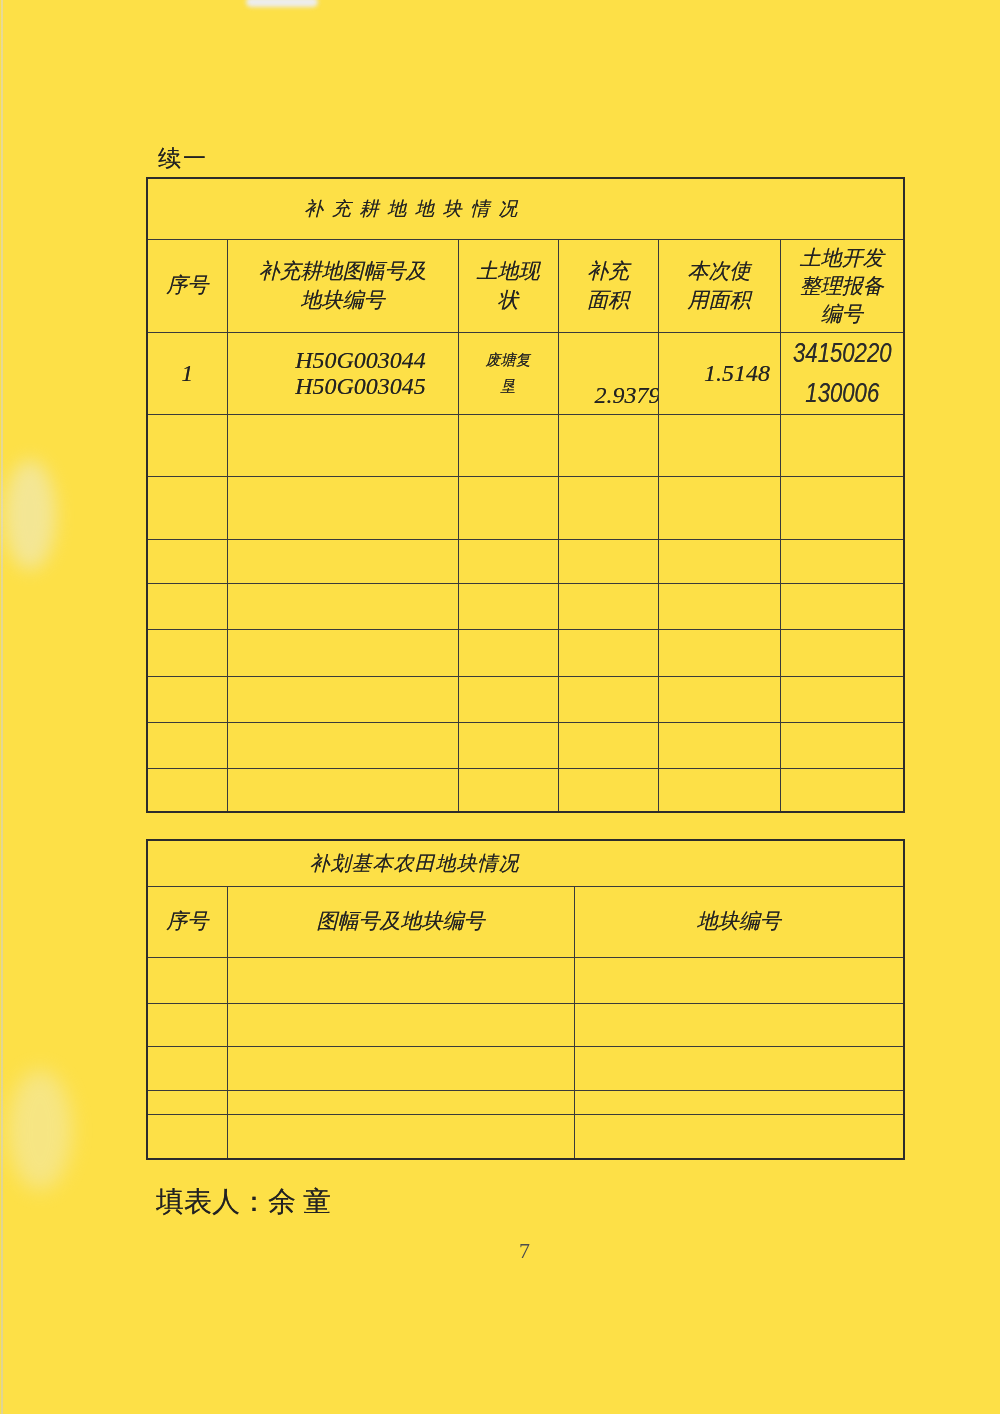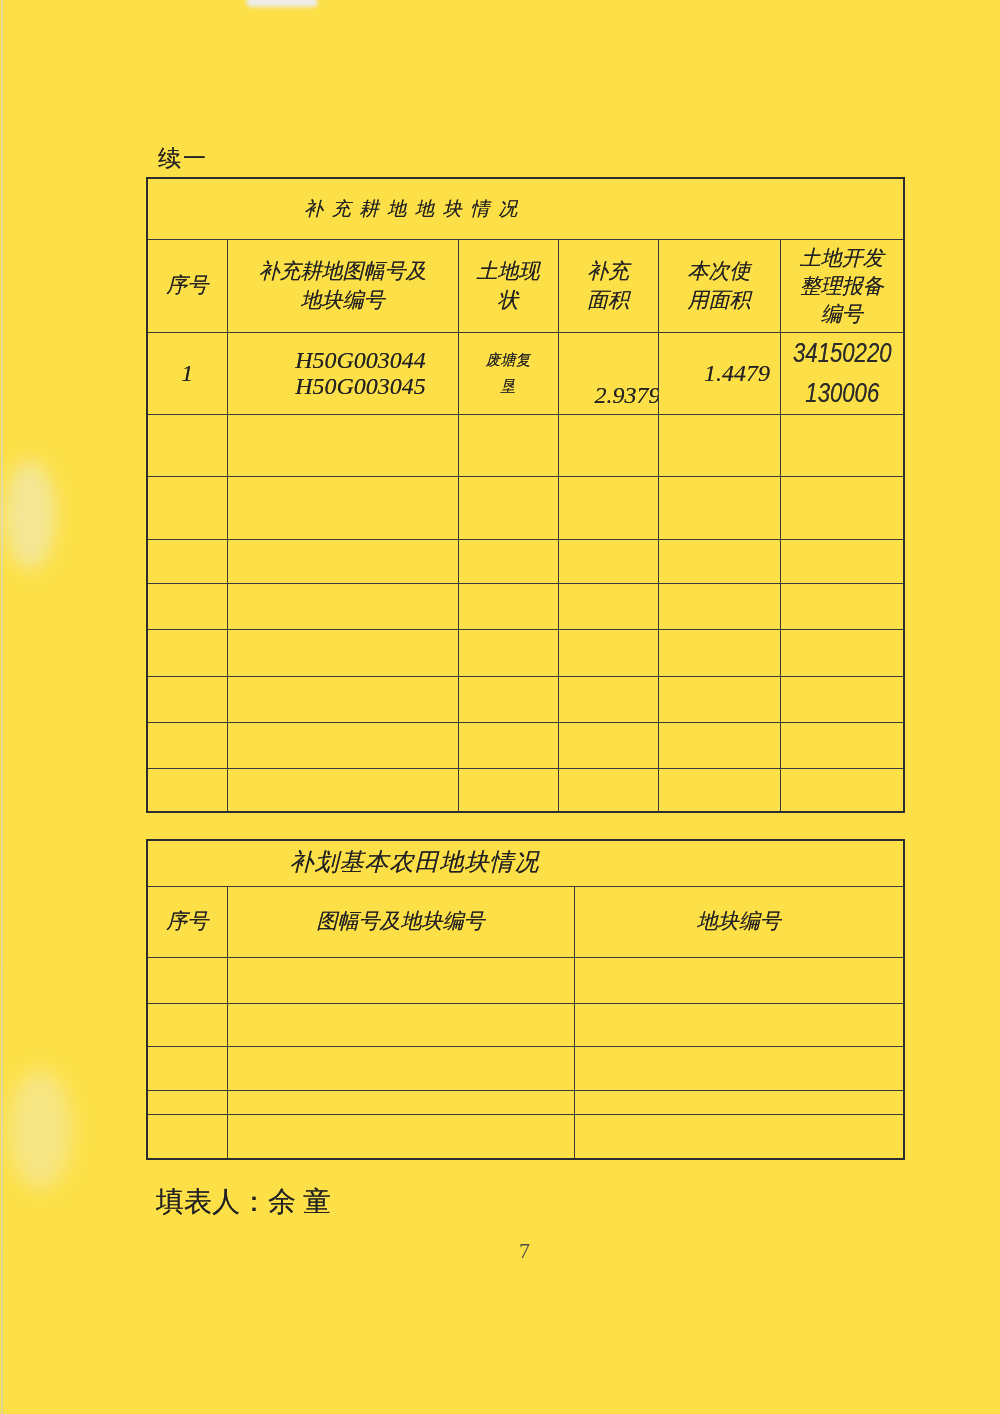--- a/index.html
+++ b/index.html
@@ -26,21 +26,21 @@
 
   table{position:absolute;border-collapse:collapse;table-layout:fixed;font-style:italic;}
   #t1{left:146px;top:177px;width:757px;}
   #t2{left:146px;top:839px;width:757px;}
   td{border:1.6px solid #3a3a3a;padding:0;text-align:center;vertical-align:middle;
      font-size:21px;line-height:29px;overflow:hidden;}
   #t1,#t2{border:2.5px solid #2c2c2c;}
 
   .title-cell span{display:inline-block;position:relative;}
   #t1 .title-cell span{left:-114px;font-size:19px;letter-spacing:2px;}
-  #t2 .title-cell span{left:-111px;font-size:24px;letter-spacing:1px;}
+  #t2 .title-cell span{left:-111px;font-size:20px;letter-spacing:1px;}
 
   .hdr3{line-height:28px;}
   .num-serif{font-size:24px;line-height:26px;letter-spacing:0;padding-left:36px;}
   .seq-cell{font-size:24px;}
   .status-cell{font-size:15px;line-height:26px;}
   .supp-cell{vertical-align:bottom;padding-bottom:6px;}
   .record-cell div{
     font-family:"Liberation Sans","DejaVu Sans",sans-serif;
     font-size:27px;line-height:40px;color:#2b2b2b;
     transform:scaleX(0.82);transform-origin:50% 50%;
@@ -105,21 +105,21 @@
       <td class="seq-cell scan-text">1</td>
       <td class="num-serif scan-text">
         <div>H50G003044</div>
         <div>H50G003045</div>
       </td>
       <td class="status-cell scan-text">
         <div>废塘复</div>
         <div>垦</div>
       </td>
       <td class="num-serif supp-cell scan-text">2.9379</td>
-      <td class="num-serif scan-text">1.4479</td>
+      <td class="num-serif scan-text">1.5148</td>
       <td class="record-cell scan-text">
         <div>34150220</div>
         <div>130006</div>
       </td>
     </tr>
     <tr style="height:62px">
       <td></td>
           <td></td>
           <td></td>
           <td></td>

